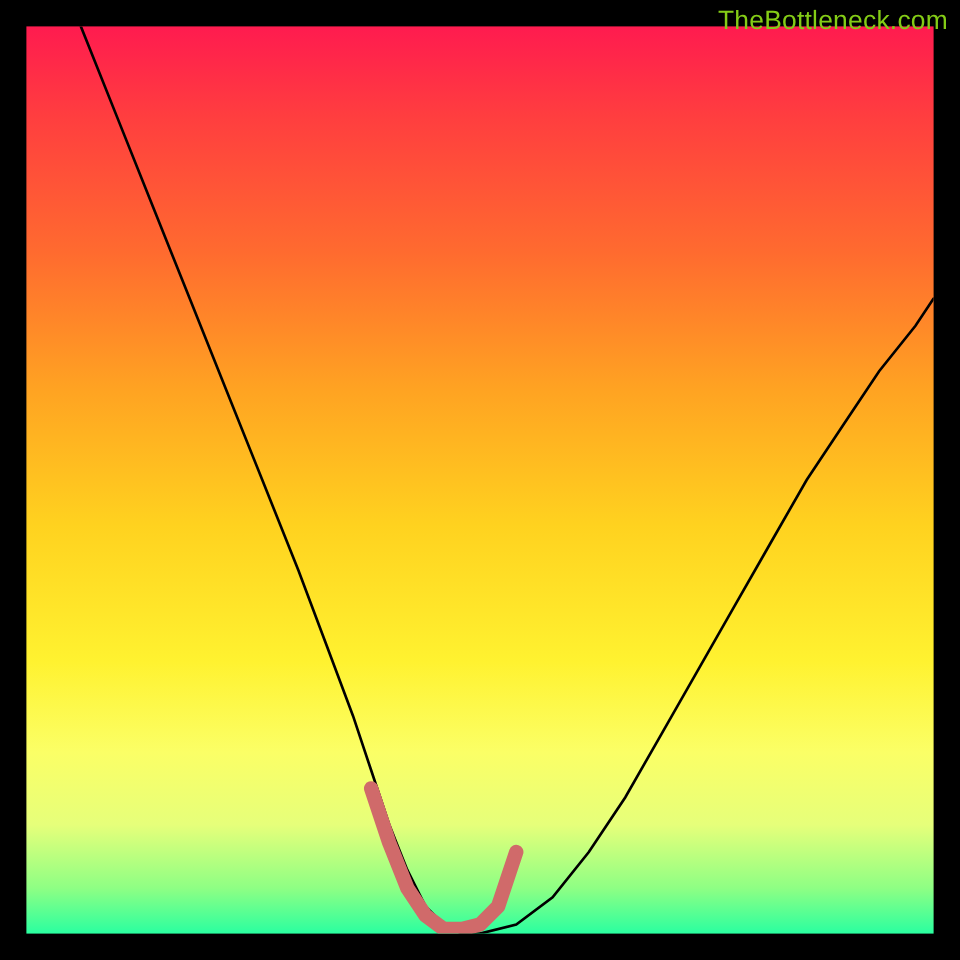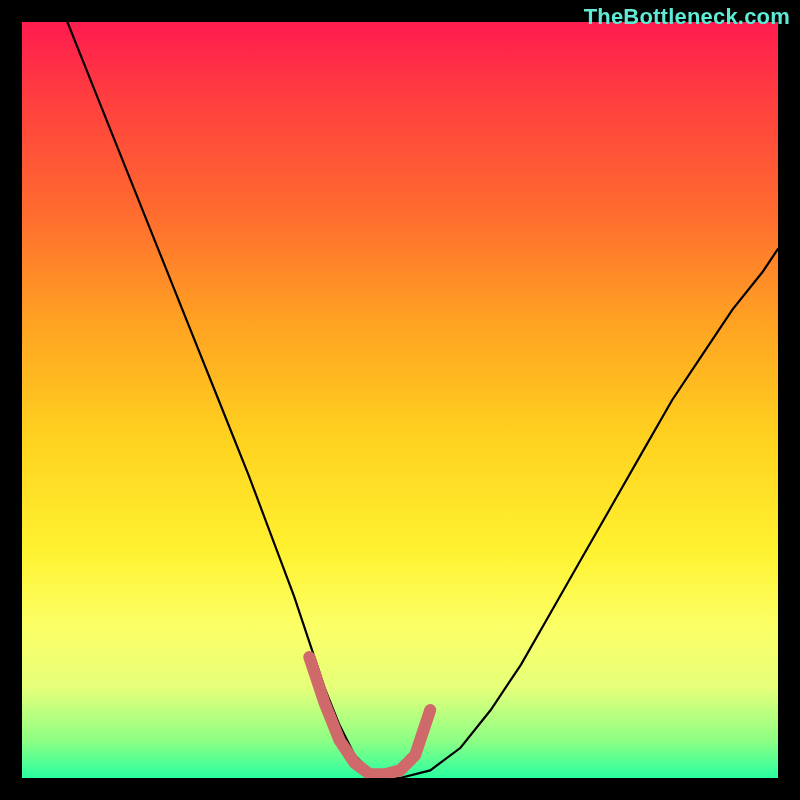--- a/index.html
+++ b/index.html
@@ -14,23 +14,23 @@
   .outer {
     position: relative;
     width: 800px;
     height: 800px;
     background: #000;
   }
   .watermark {
     position: absolute;
     top: 4px;
     right: 10px;
-    color: #5eead4;
+    color: #84cc16;
     font-size: 22px;
-    font-weight: 700;
+    font-weight: 400;
     letter-spacing: 0.2px;
     z-index: 5;
   }
   .plot {
     position: absolute;
     left: 22px;
     top: 22px;
     width: 756px;
     height: 756px;
   }

